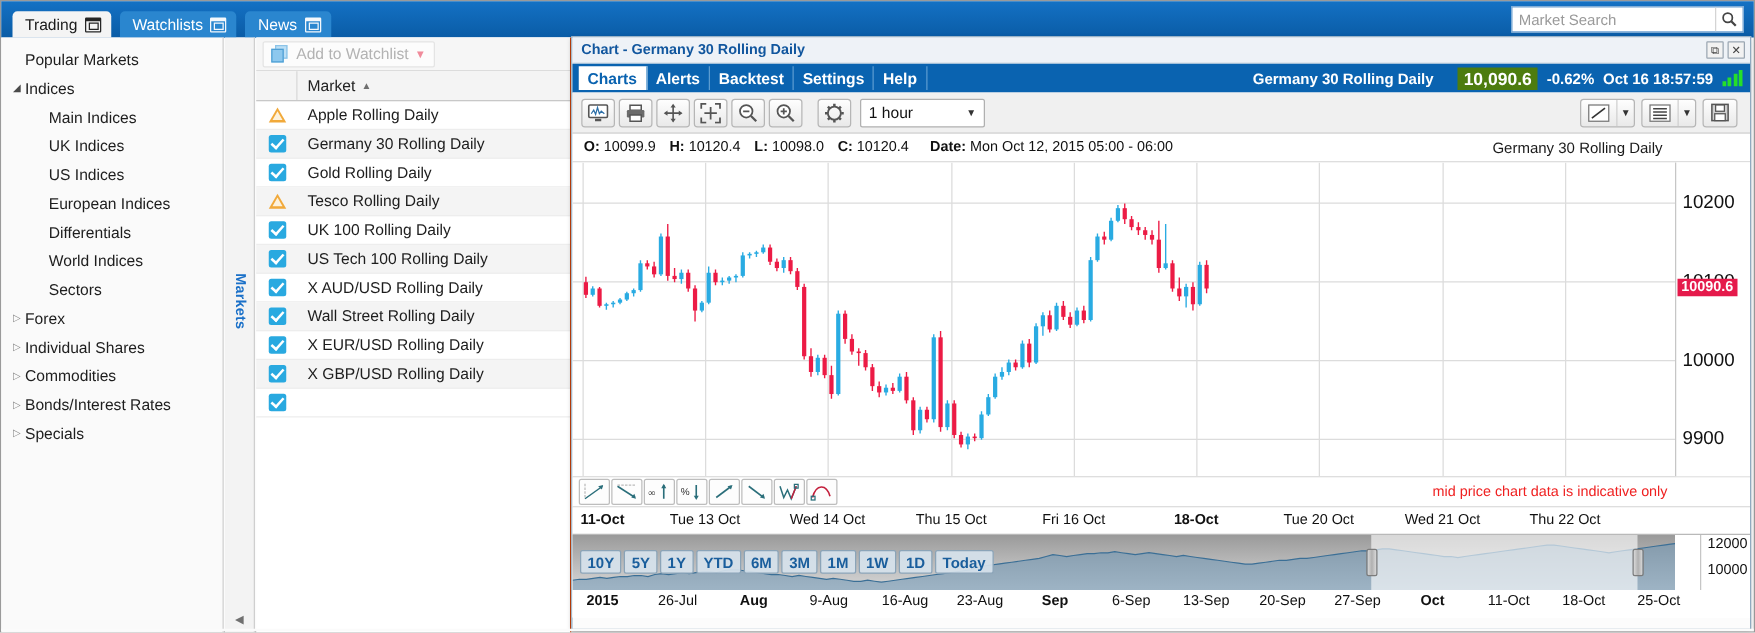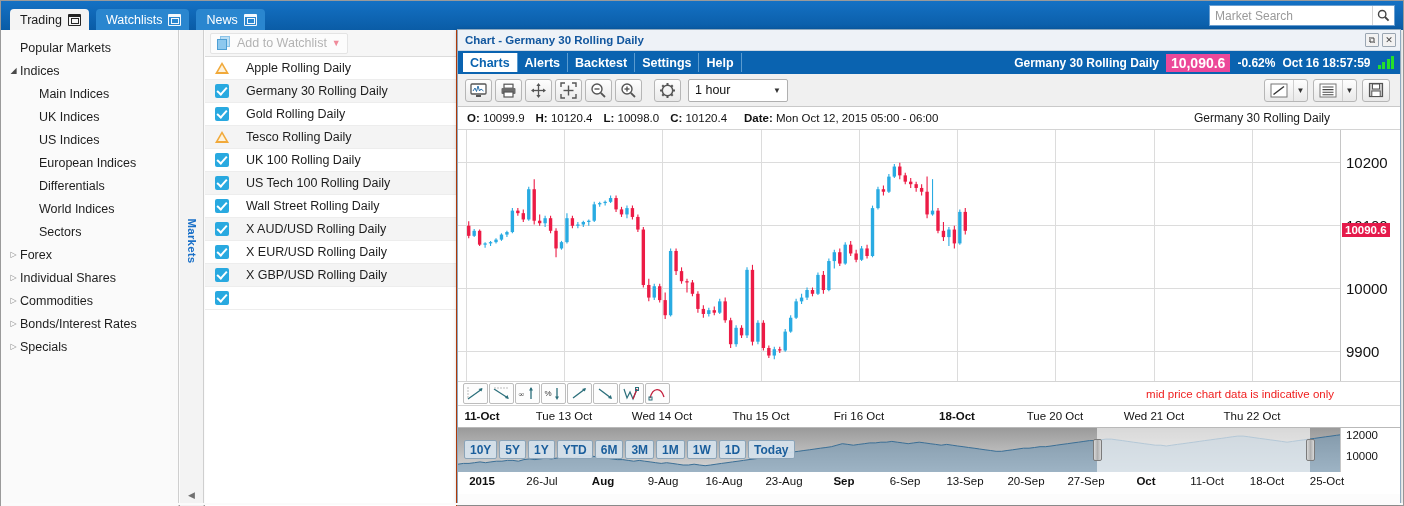--- a/index.html
+++ b/index.html
@@ -184,22 +184,22 @@
     color: #ffffff; font-size: 12.5px; font-weight: bold;
     cursor: pointer; border-right: 1px solid #5a9bd0;
   }
   .mtab.active { background: #ffffff; color: #0a63b0; }
   .quoteblk {
     position: absolute; right: 6px; top: 0; height: 23px;
     display: flex; align-items: center; gap: 7px;
     color: #fff; font-size: 12px; font-weight: bold;
   }
   .qprice {
-    background: #ec4899; color: #fff; padding: 1px 5px;
-    font-size: 14px; font-weight: bold;
+    background: #4d7c0f; color: #fff; padding: 1px 5px;
+    font-size: 14px; font-weight: bold; margin-left: 12px;
   }
   .sigbars { display: flex; align-items: flex-end; gap: 1.5px; height: 12px; }
   .sigbars i { width: 3px; background: #25e029; display: block; }
 
   .cw-toolbar {
     height: 33px; background: #f0f0f0; border-bottom: 1px solid #c9c9c9;
     display: flex; align-items: center; padding: 0 7px; position: relative;
   }
   .tbtn {
     width: 27px; height: 23px; margin-right: 3px;
@@ -290,21 +290,21 @@
   .xlab.bold { font-weight: bold; }
 
   
   .navwrap { position: relative; height: 66px; background: #fff; }
   .navchart {
     position: absolute; left: 0; top: 0; right: 60px; height: 44px;
     background: linear-gradient(#9a9a9a, #d8d8d8);
     overflow: hidden;
   }
   .nav-yaxis {
-    position: absolute; right: 0; top: 0; width: 60px; height: 44px;
+    position: absolute; right: 0; top: 0; width: 40px; height: 44px;
     border-left: 1px solid #c6c6c6; background: #fff;
   }
   .nav-ylab { position: absolute; left: 5px; font-size: 11.5px; color: #111; transform: translateY(-50%); }
   .navsel {
     position: absolute; top: 0; height: 44px;
     background: rgba(255,255,255,.62);
   }
   .navhandle {
     position: absolute; top: 11px; width: 9px; height: 22px;
     background: linear-gradient(90deg,#d9d9d9,#b0b0b0,#d9d9d9);
@@ -420,20 +420,27 @@
     <div class="mlist-toolbar">
       <div class="addwatch">
         <span class="wl-icon">
           <span class="b1"></span>
             <span class="b2"></span>
         </span>
         <span>Add to Watchlist</span>
         <span class="caret">▼</span>
       </div>
     </div>
+    <div class="mlist-head">
+      <div class="c-check"></div>
+      <div class="c-name">
+        <span>Market</span>
+        <span class="sortcaret">▲</span>
+      </div>
+    </div>
     <div id="mrows">
         <div class="mrow">
           <div class="c-check">
             <span class="warn"></span>
           </div>
           <div class="c-name">Apple Rolling Daily</div>
         </div>
         <div class="mrow">
           <div class="c-check">
             <span class="cbx"></span>
@@ -461,27 +468,27 @@
         <div class="mrow">
           <div class="c-check">
             <span class="cbx"></span>
           </div>
           <div class="c-name">US Tech 100 Rolling Daily</div>
         </div>
         <div class="mrow">
           <div class="c-check">
             <span class="cbx"></span>
           </div>
+          <div class="c-name">X AUD/USD Rolling Daily</div>
+        </div>
+        <div class="mrow">
+          <div class="c-check">
+            <span class="cbx"></span>
+          </div>
           <div class="c-name">Wall Street Rolling Daily</div>
-        </div>
-        <div class="mrow">
-          <div class="c-check">
-            <span class="cbx"></span>
-          </div>
-          <div class="c-name">X AUD/USD Rolling Daily</div>
         </div>
         <div class="mrow">
           <div class="c-check">
             <span class="cbx"></span>
           </div>
           <div class="c-name">X EUR/USD Rolling Daily</div>
         </div>
         <div class="mrow">
           <div class="c-check">
             <span class="cbx"></span>

